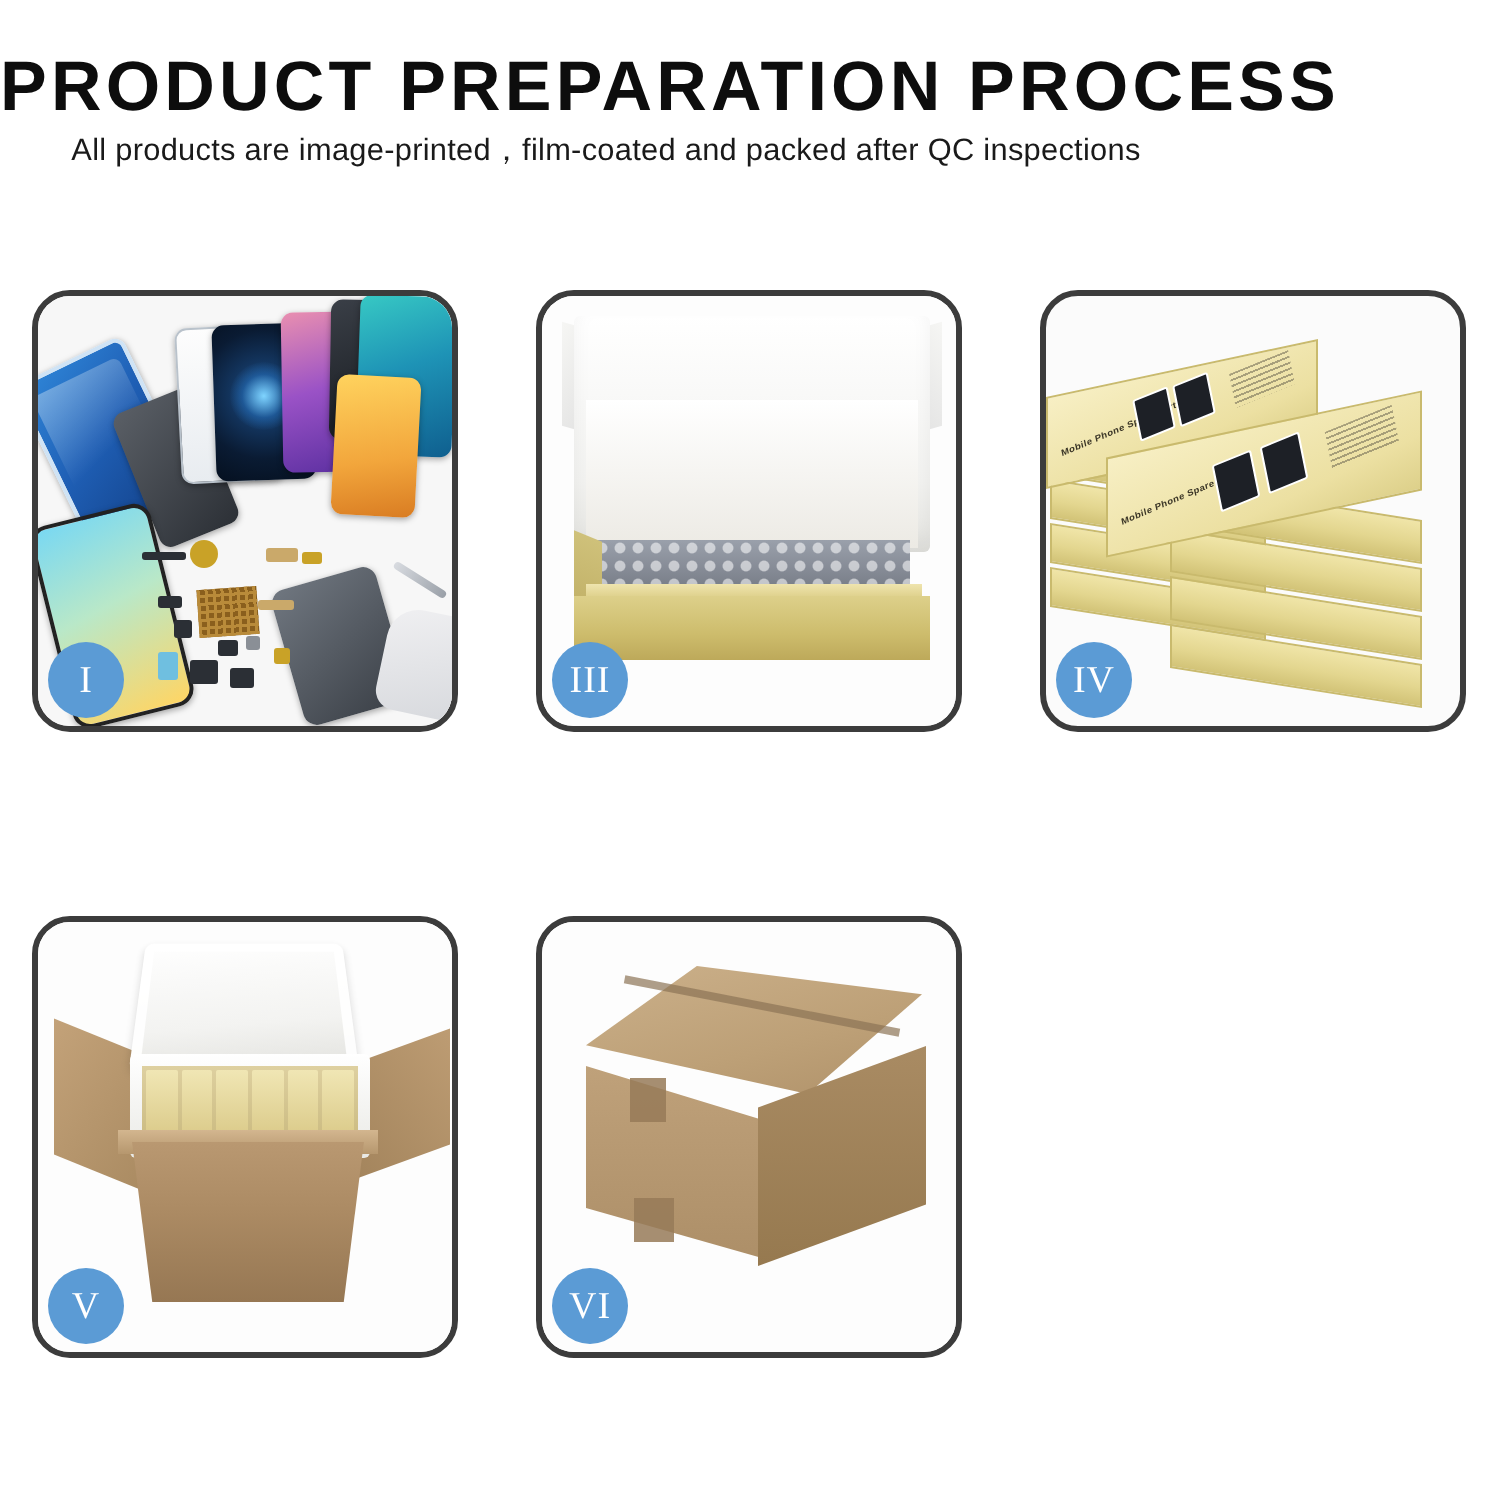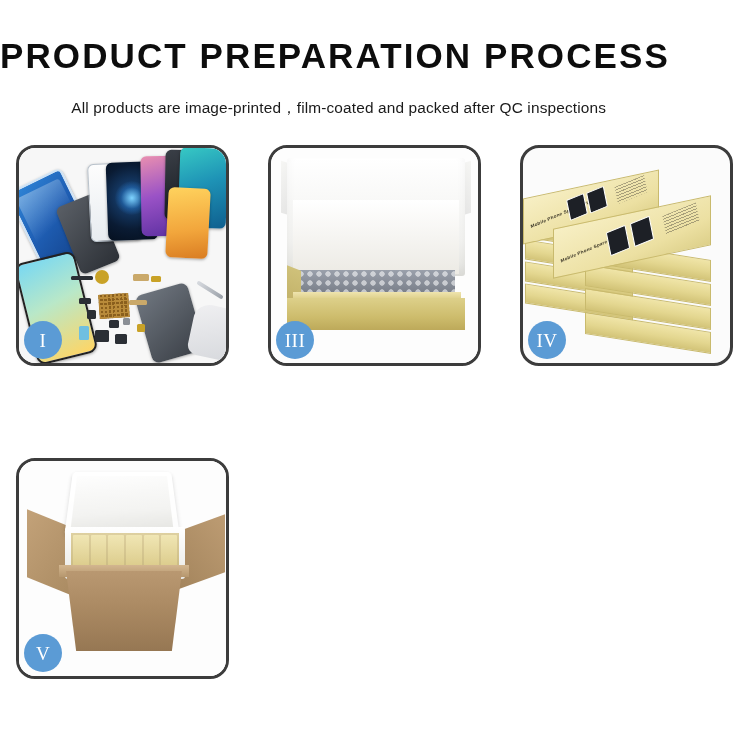--- a/index.html
+++ b/index.html
@@ -12,42 +12,41 @@
     height: 750px;
     overflow: hidden;
     font-family: "Liberation Sans", sans-serif;
     color: #111111;
     position: relative;
   }
 
   
   .header {
     width: 606px;
-    padding-top: 36px;
+    padding-top: 24px;
     text-align: center;
   }
   .page-title {
     font-family: "Liberation Sans", sans-serif;
     font-size: 35px;
     font-weight: 700;
     letter-spacing: 2.1px;
     color: #0d0d0d;
     line-height: 40px;
     white-space: nowrap;
   }
   .page-subtitle {
-    margin-top: 22px;
+    margin-top: 2px;
     font-family: "Liberation Sans", sans-serif;
     font-size: 15.4px;
     font-weight: 400;
     letter-spacing: 0.15px;
     color: #1a1a1a;
     line-height: 20px;
     white-space: nowrap;
-    text-align: right;
   }
 
   
   .process-grid {
     position: absolute;
     left: 16px;
     top: 145px;
     width: 718px;
     display: grid;
     grid-template-columns: 213px 213px 213px;
@@ -468,14 +467,26 @@
         <div class="p5-slab"></div>
         <div class="p5-slab"></div>
         <div class="p5-slab"></div>
       </div>
       <div class="p5-cartonrim"></div>
       <div class="p5-carton"></div>
     </div>
     <div class="badge">V</div>
   </div>
 
+  <div class="panel">
+    <div class="panel-photo">
+      <div class="p6-bg"></div>
+      <div class="p6-top"></div>
+      <div class="p6-seam"></div>
+      <div class="p6-left"></div>
+      <div class="p6-right"></div>
+      <div class="p6-tape1"></div>
+      <div class="p6-tape2"></div>
+    </div>
+    <div class="badge">VI</div>
+  </div>
 
 </div>
 
 </body></html>

